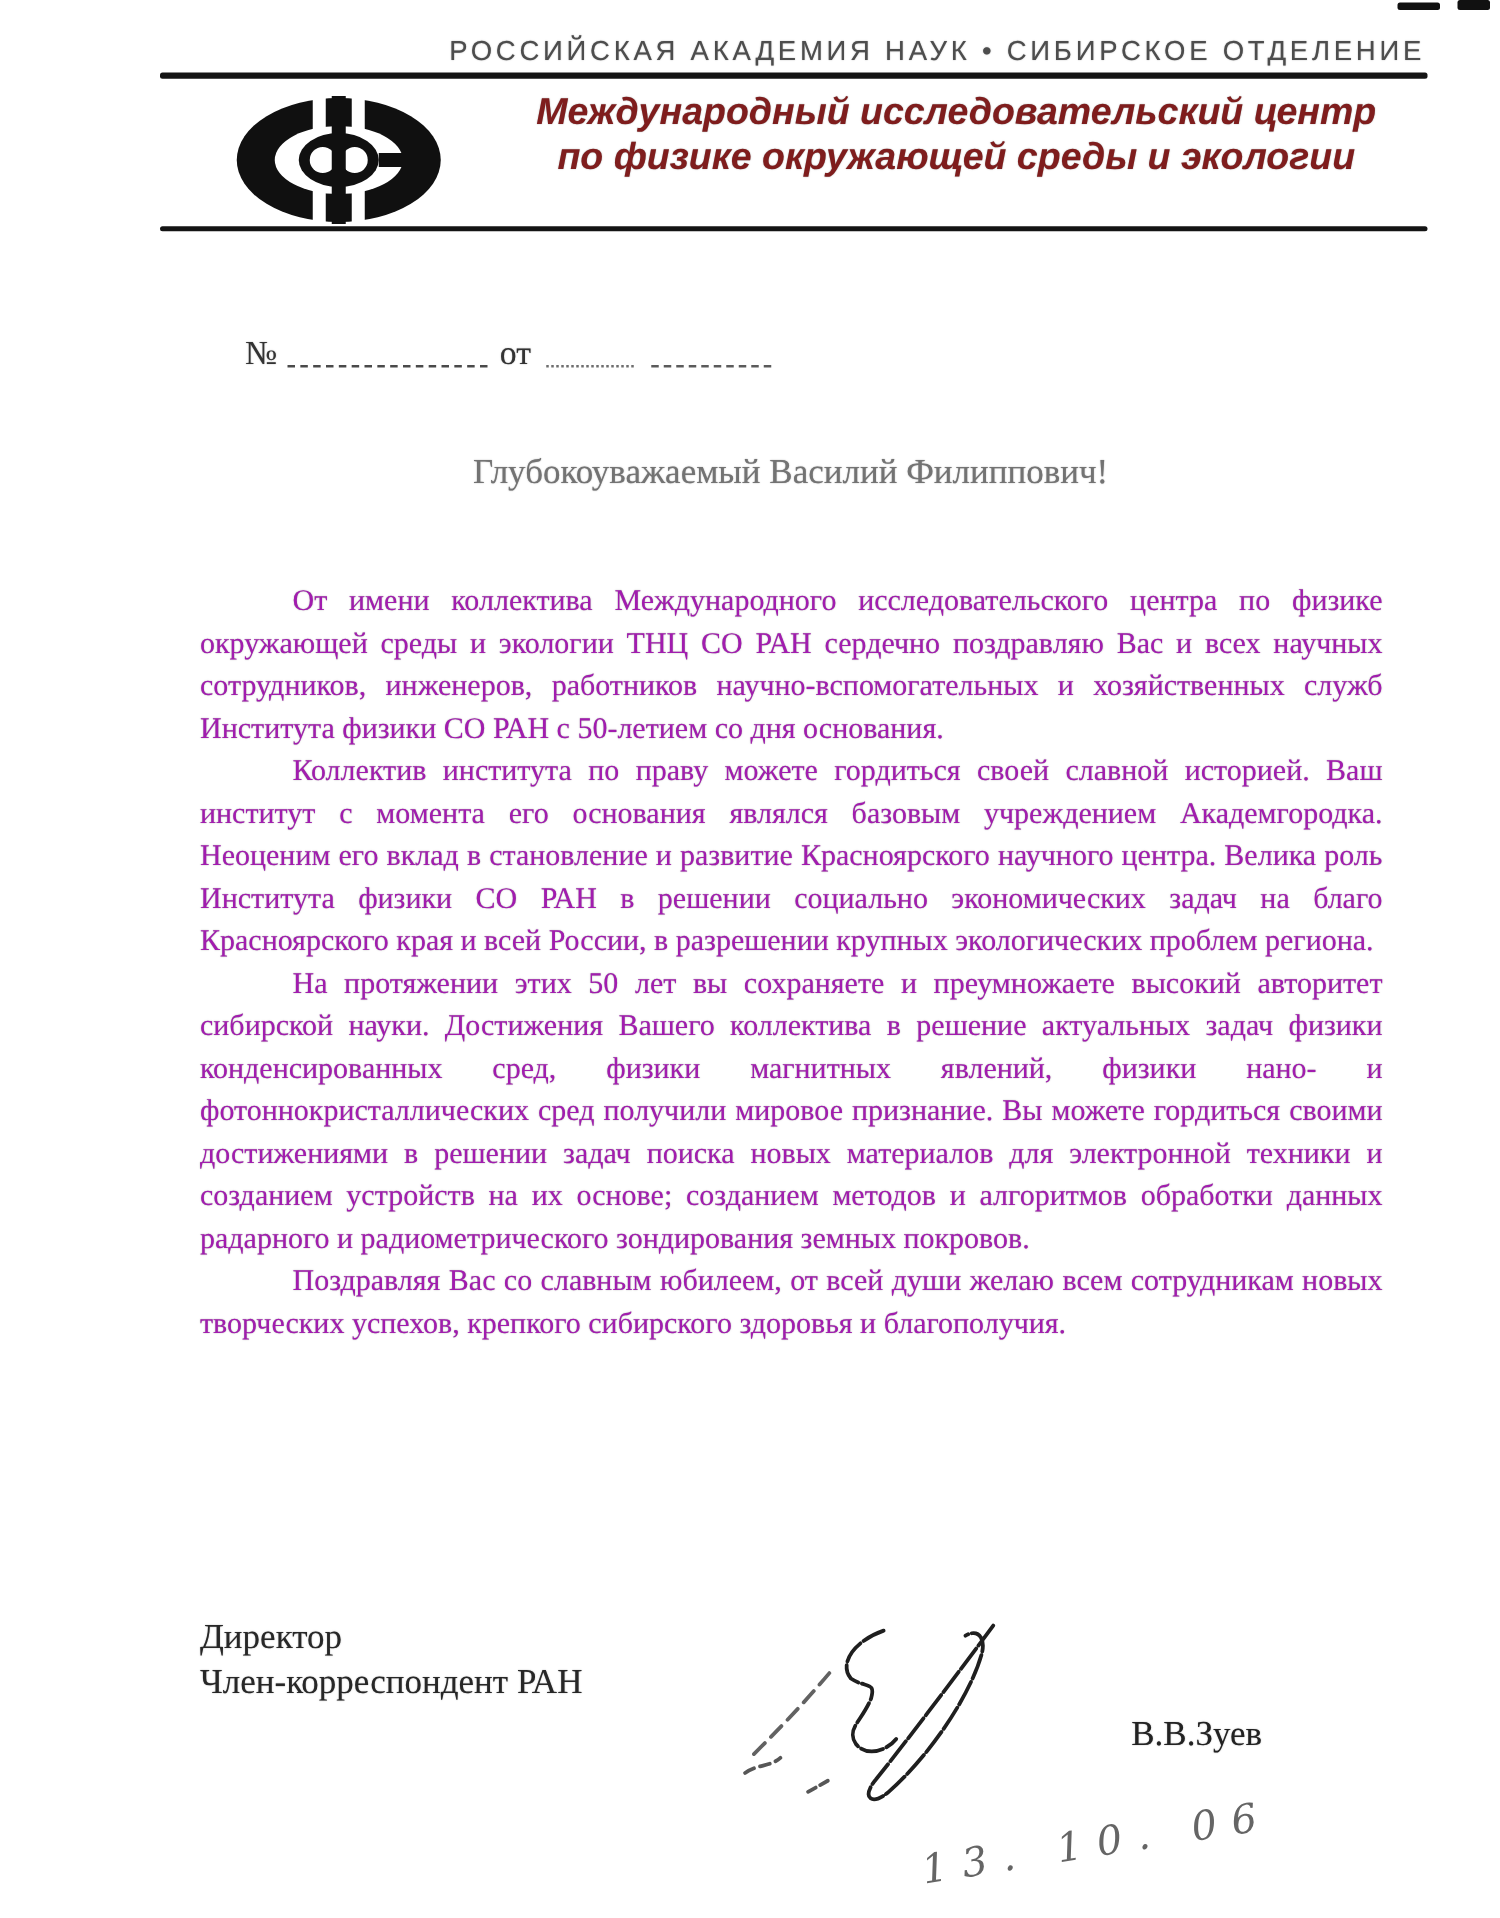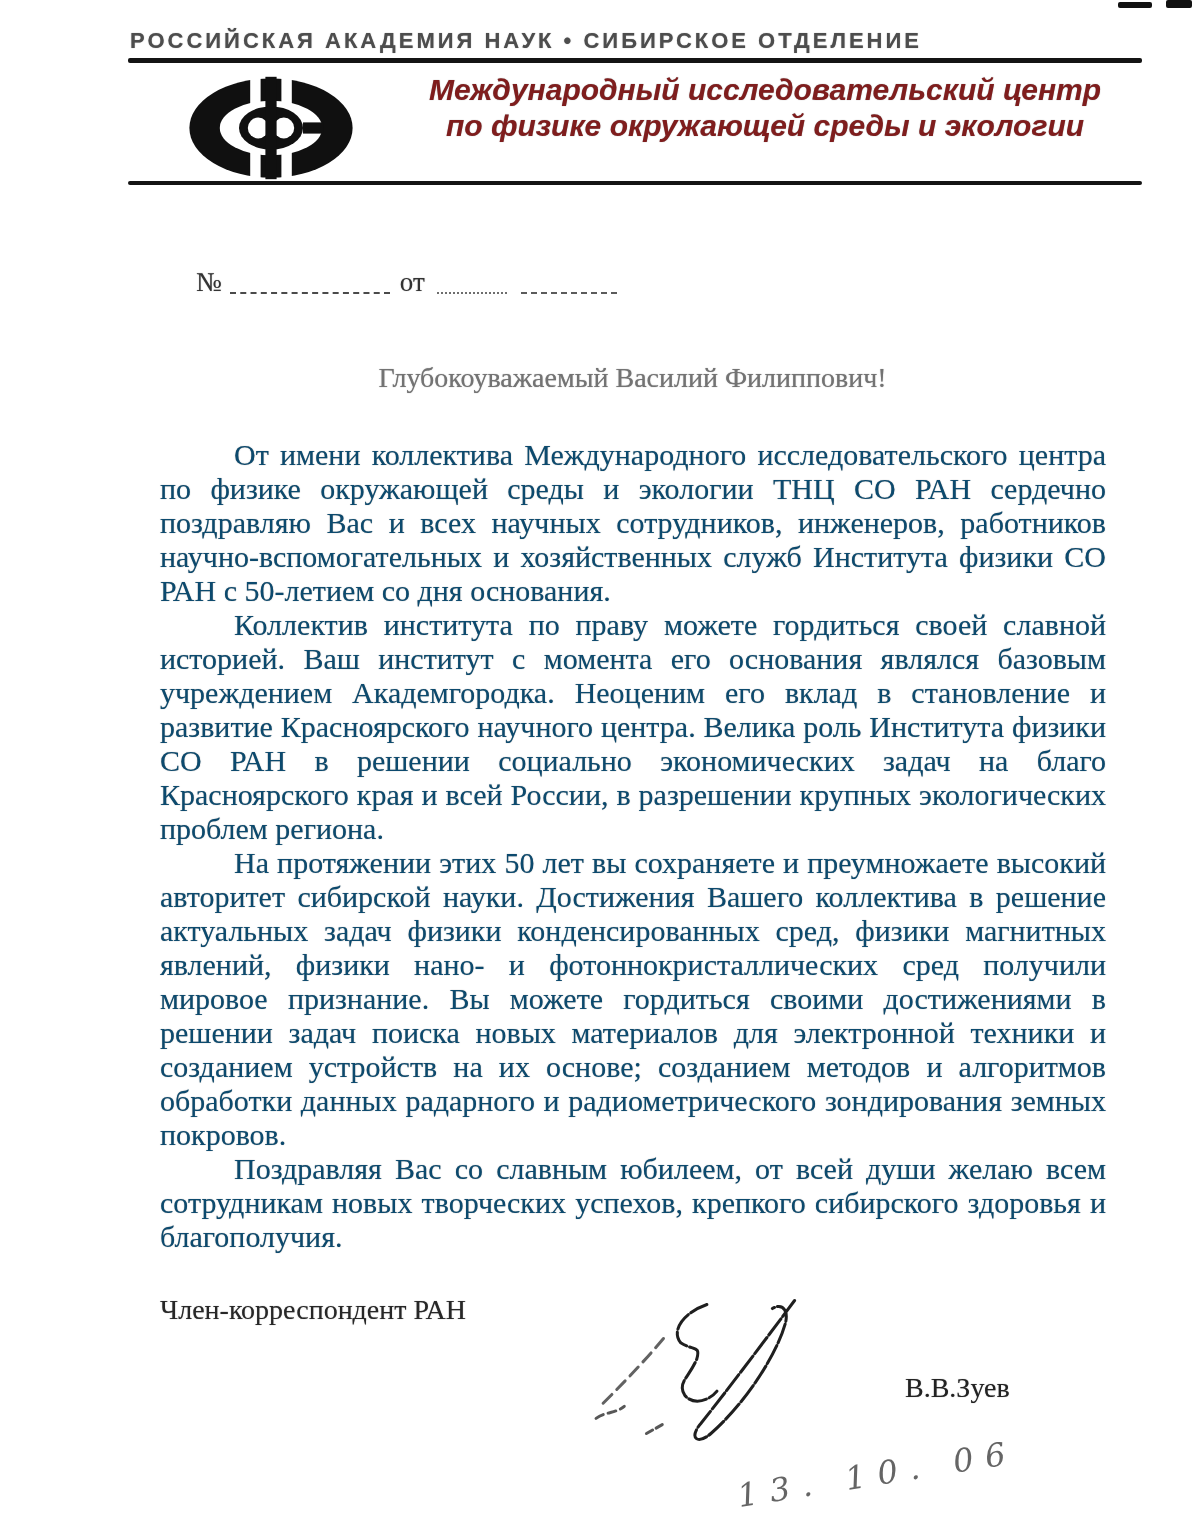--- a/index.html
+++ b/index.html
@@ -12,23 +12,23 @@
     overflow: hidden;
     font-family: "Liberation Serif", "DejaVu Serif", serif;
     color: #222222;
   }
   
   .ink { text-shadow: 0 0 1px rgba(60,60,60,.55); }
 
   
   .academy-line {
     position: absolute; top: 28px; left: 130px; width: 1010px;
-    text-align: left;
+    text-align: right;
     font-family: "Liberation Sans", "DejaVu Sans", sans-serif;
-    font-size: 22px; font-weight: 700; letter-spacing: 3px;
+    font-size: 22px; font-weight: 400; letter-spacing: 3px;
     color: #4d4d4d;
   }
   .rule { position: absolute; left: 128px; width: 1014px; background: #141414; border-radius: 2px; }
   .rule-top { top: 58px; height: 5px; }
   .rule-mid { top: 181px; height: 4px; }
 
   .logo-wrap { position: absolute; top: 72px; left: 168px; width: 206px; height: 112px; }
 
   .org-title {
     position: absolute; top: 72px; left: 390px; width: 750px;
@@ -55,22 +55,22 @@
   .ref-dash.d2 { width: 70px;  margin: 0 14px 2px 12px; border-bottom-style: dotted; opacity: .8; }
   .ref-dash.d3 { width: 96px;  margin: 0 0 2px 0; opacity: .9; }
   .ref-label { line-height: 28px; }
 
   
   .salutation {
     position: absolute; top: 362px; left: 160px; width: 945px;
     text-align: center; font-size: 28px; color: #737373;
   }
   .body-text {
-    position: absolute; top: 438px; left: 160px; width: 946px;
-    font-size: 30px; line-height: 34px; text-align: justify; color: #0c4a6e;
+    position: absolute; top: 464px; left: 160px; width: 946px;
+    font-size: 24px; line-height: 34px; text-align: justify; color: #a21caf;
   }
   .body-text p { margin: 0; text-indent: 74px; }
 
   
   .sig-role {
     position: absolute; top: 1292px; left: 160px;
     font-size: 28px; line-height: 36px; color: #272727;
   }
   .sig-svg { position: absolute; top: 1282px; left: 588px; width: 262px; height: 172px; }
   .sig-name {
@@ -139,20 +139,21 @@
   <div class="salutation ink">Глубокоуважаемый Василий Филиппович!</div>
 
   <div class="body-text">
     <p class="ink">От имени коллектива Международного исследовательского центра по физике окружающей среды и экологии ТНЦ СО РАН сердечно поздравляю Вас и всех научных сотрудников, инженеров, работников научно-вспомогательных и хозяйственных служб Института физики СО РАН с 50-летием со дня основания.</p>
     <p class="ink">Коллектив института по праву можете гордиться своей славной историей. Ваш институт с момента его основания являлся базовым учреждением Академгородка. Неоценим его вклад в становление и развитие Красноярского научного центра. Велика роль Института физики СО РАН в решении социально экономических задач на благо Красноярского края и всей России, в разрешении крупных экологических проблем региона.</p>
     <p class="ink">На протяжении этих 50 лет вы сохраняете и преумножаете высокий авторитет сибирской науки. Достижения Вашего коллектива в решение актуальных задач физики конденсированных сред, физики магнитных явлений, физики нано- и фотоннокристаллических сред получили мировое признание. Вы можете гордиться своими достижениями в решении задач поиска новых материалов для электронной техники и созданием устройств на их основе; созданием методов и алгоритмов обработки данных радарного и радиометрического зондирования земных покровов.</p>
     <p class="ink">Поздравляя Вас со славным юбилеем, от всей души желаю всем сотрудникам новых творческих успехов, крепкого сибирского здоровья и благополучия.</p>
   </div>
 
   <div class="sig-role">
+    <div class="ink">Директор</div>
     <div class="ink">Член-корреспондент РАН</div>
   </div>
 
   <div class="sig-svg">
     <svg viewBox="0 0 260 170" width="262" height="172" aria-hidden="true">
       <g fill="none" stroke="#1f1f1f" stroke-width="3" stroke-linecap="round">
         <path d="M15,120 C40,95 58,76 78,52" stroke-dasharray="12 7" opacity="0.7"></path>
         <path d="M118,22 C95,30 82,48 92,60 C104,68 112,62 108,76 C100,95 88,100 96,112 C104,122 120,118 128,108" stroke-dasharray="18 3"></path>
         <path d="M205,18 C185,45 140,105 112,140 C100,154 108,162 122,150 C158,118 188,70 196,40 C199,28 193,20 183,26" stroke-dasharray="20 3"></path>
         <path d="M8,135 C18,128 28,130 36,123" stroke-dasharray="8 5" opacity="0.75"></path>

